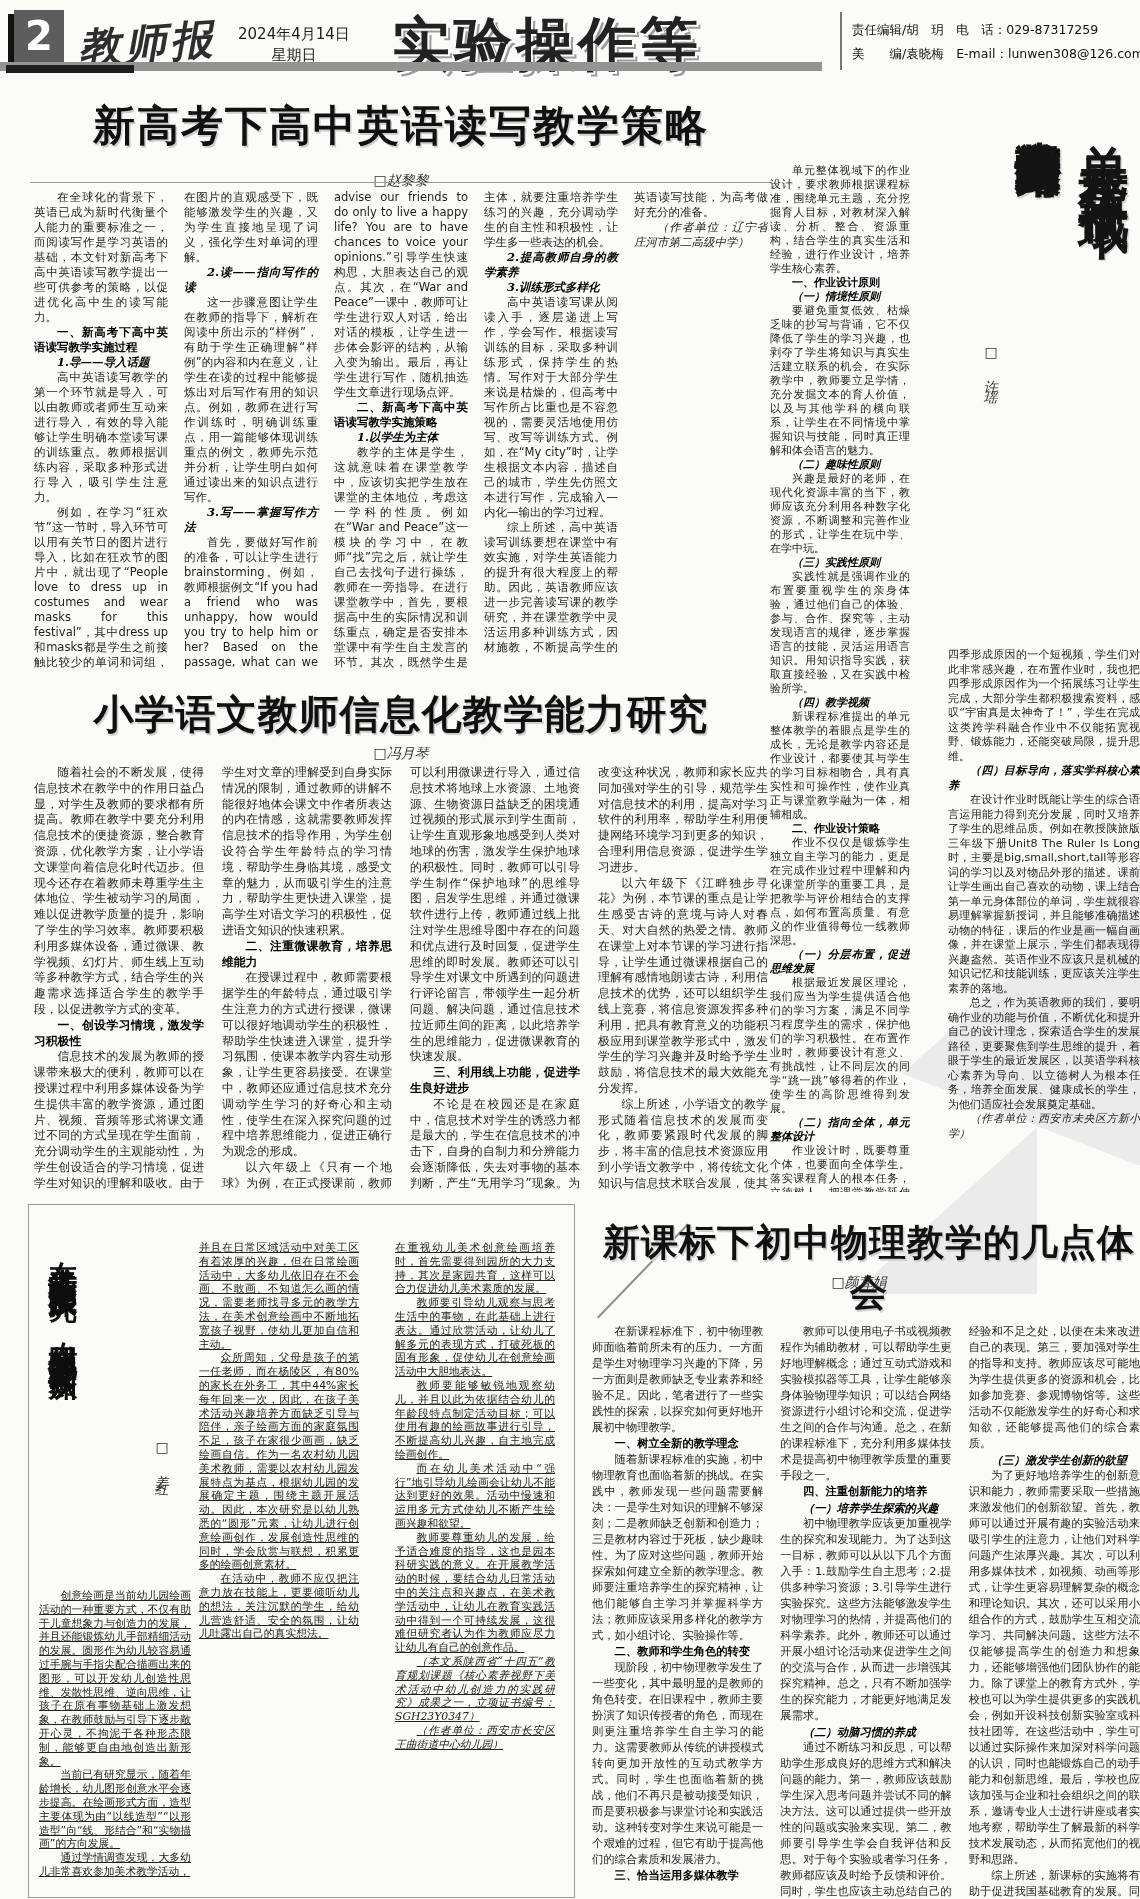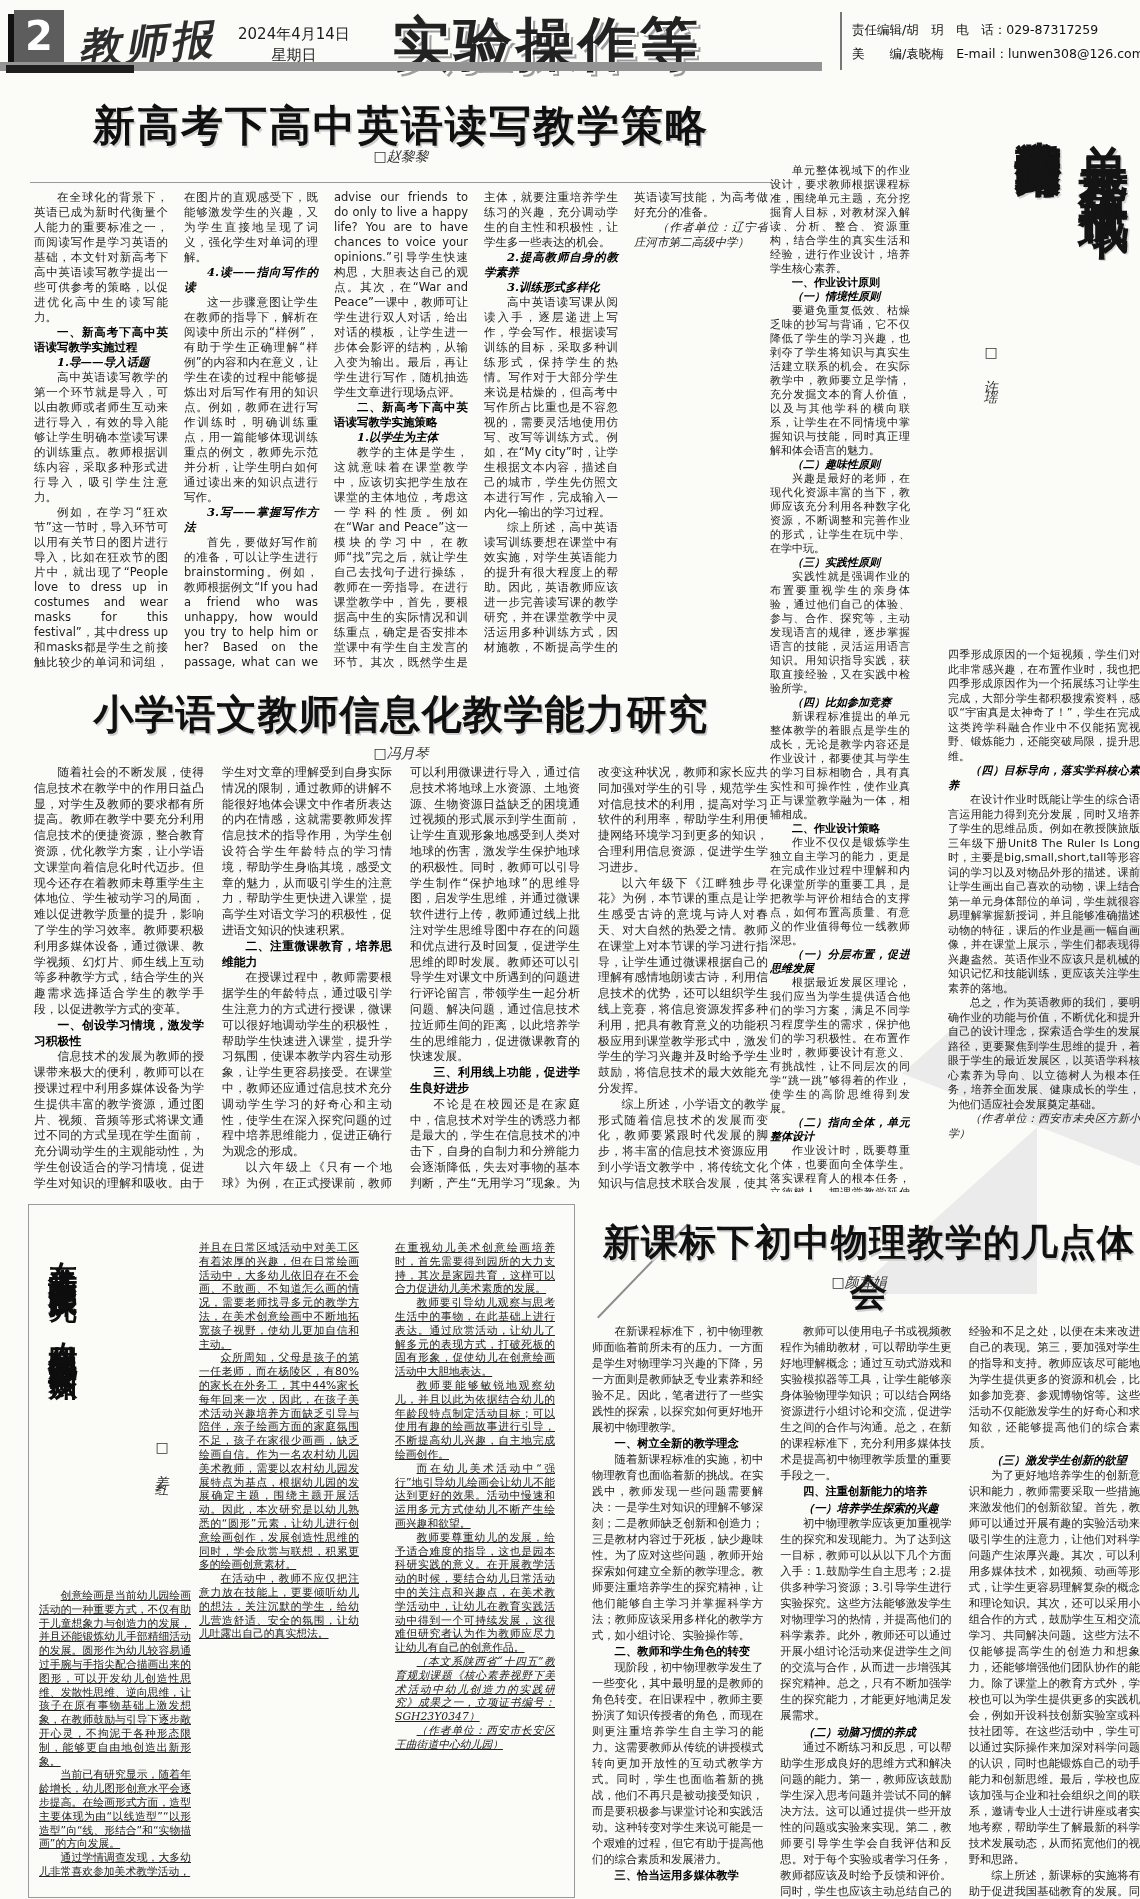--- a/index.html
+++ b/index.html
@@ -68,29 +68,29 @@
 <div class="abs bar-gray"></div>
 <div class="abs bar-dark"></div>
 <div class="abs hdr-vline"></div>
 <div class="abs editors">
   <div>责任编辑/胡　玥　电　话：029-87317259</div>
   <div>美　　编/袁晓梅　E-mail：lunwen308@126.com</div>
 </div>
 
 <div class="abs" style="left:30px;top:96px;width:742px;height:580px;">
   <div class="abs headline" style="top:2px;font-size:42px;letter-spacing:2px;">新高考下高中英语读写教学策略</div>
-  <div class="abs byline kai" style="top:52px;">□赵黎黎</div>
+  <div class="abs byline kai" style="top:76px;">□赵黎黎</div>
   <div class="abs rule" style="top:86px;left:0;width:742px;"></div>
   <div class="abs body-cols" style="top:94px;left:4px;width:734px;height:482px;column-count:5;column-gap:16px;">
       <p class="b-p">在全球化的背景下，英语已成为新时代衡量个人能力的重要标准之一，而阅读写作是学习英语的基础，本文针对新高考下高中英语读写教学提出一些可供参考的策略，以促进优化高中生的读写能力。</p>
       <div class="b-h">一、新高考下高中英语读写教学实施过程</div>
       <div class="b-h2">1.导——导入话题</div>
       <p class="b-p">高中英语读写教学的第一个环节就是导入，可以由教师或者师生互动来进行导入，有效的导入能够让学生明确本堂读写课的训练重点。教师根据训练内容，采取多种形式进行导入，吸引学生注意力。</p>
       <p class="b-p">例如，在学习“狂欢节”这一节时，导入环节可以用有关节日的图片进行导入，比如在狂欢节的图片中，就出现了“People love to dress up in costumes and wear masks for this festival”，其中dress up和masks都是学生之前接触比较少的单词和词组，在图片的直观感受下，既能够激发学生的兴趣，又为学生直接地呈现了词义，强化学生对单词的理解。</p>
-      <div class="b-h2">4.读——指向写作的读</div>
+      <div class="b-h2">2.读——指向写作的读</div>
       <p class="b-p">这一步骤意图让学生在教师的指导下，解析在阅读中所出示的“样例”，有助于学生正确理解“样例”的内容和内在意义，让学生在读的过程中能够提炼出对后写作有用的知识点。例如，教师在进行写作训练时，明确训练重点，用一篇能够体现训练重点的例文，教师先示范并分析，让学生明白如何通过读出来的知识点进行写作。</p>
       <div class="b-h2">3.写——掌握写作方法</div>
       <p class="b-p">首先，要做好写作前的准备，可以让学生进行brainstorming。例如，教师根据例文“If you had a friend who was unhappy, how would you try to help him or her? Based on the passage, what can we advise our friends to do only to live a happy life? You are to have chances to voice your opinions.”引导学生快速构思，大胆表达自己的观点。其次，在“War and Peace”一课中，教师可让学生进行双人对话，给出对话的模板，让学生进一步体会影评的结构，从输入变为输出。最后，再让学生进行写作，随机抽选学生文章进行现场点评。</p>
       <div class="b-h">二、新高考下高中英语读写教学实施策略</div>
       <div class="b-h2">1.以学生为主体</div>
       <p class="b-p">教学的主体是学生，这就意味着在课堂教学中，应该切实把学生放在课堂的主体地位，考虑这一学科的性质。例如在“War and Peace”这一模块的学习中，在教师“找”完之后，就让学生自己去找句子进行操练，教师在一旁指导。在进行课堂教学中，首先，要根据高中生的实际情况和训练重点，确定是否安排本堂课中有学生自主发言的环节。其次，既然学生是主体，就要注重培养学生练习的兴趣，充分调动学生的自主性和积极性，让学生多一些表达的机会。</p>
       <div class="b-h2">2.提高教师自身的教学素养</div>
       <div class="b-h2">3.训练形式多样化</div>
       <p class="b-p">高中英语读写课从阅读入手，逐层递进上写作，学会写作。根据读写训练的目标，采取多种训练形式，保持学生的热情。写作对于大部分学生来说是枯燥的，但高考中写作所占比重也是不容忽视的，需要灵活地使用仿写、改写等训练方式。例如，在“My city”时，让学生根据文本内容，描述自己的城市，学生先仿照文本进行写作，完成输入—内化—输出的学习过程。</p>
       <p class="b-p">综上所述，高中英语读写训练要想在课堂中有效实施，对学生英语能力的提升有很大程度上的帮助。因此，英语教师应该进一步完善读写课的教学研究，并在课堂教学中灵活运用多种训练方式，因材施教，不断提高学生的英语读写技能，为高考做好充分的准备。</p>
@@ -106,21 +106,21 @@
   <div class="abs v-byline kai" style="left:220px;top:248px;letter-spacing:9px;">□许瑶</div>
   <div class="abs colA">
       <p class="b-p">单元整体视域下的作业设计，要求教师根据课程标准，围绕单元主题，充分挖掘育人目标，对教材深入解读、分析、整合、资源重构，结合学生的真实生活和经验，进行作业设计，培养学生核心素养。</p>
       <div class="b-h">一、作业设计原则</div>
       <div class="b-h2">（一）情境性原则</div>
       <p class="b-p">要避免重复低效、枯燥乏味的抄写与背诵，它不仅降低了学生的学习兴趣，也剥夺了学生将知识与真实生活建立联系的机会。在实际教学中，教师要立足学情，充分发掘文本的育人价值，以及与其他学科的横向联系，让学生在不同情境中掌握知识与技能，同时真正理解和体会语言的魅力。</p>
       <div class="b-h2">（二）趣味性原则</div>
       <p class="b-p">兴趣是最好的老师，在现代化资源丰富的当下，教师应该充分利用各种数字化资源，不断调整和完善作业的形式，让学生在玩中学、在学中玩。</p>
       <div class="b-h2">（三）实践性原则</div>
       <p class="b-p">实践性就是强调作业的布置要重视学生的亲身体验，通过他们自己的体验、参与、合作、探究等，主动发现语言的规律，逐步掌握语言的技能，灵活运用语言知识。用知识指导实践，获取直接经验，又在实践中检验所学。</p>
-      <div class="b-h2">（四）比如参加竞赛</div>
+      <div class="b-h2">（四）教学视频</div>
       <p class="b-p">新课程标准提出的单元整体教学的着眼点是学生的成长，无论是教学内容还是作业设计，都要使其与学生的学习目标相吻合，具有真实性和可操作性，使作业真正与课堂教学融为一体，相辅相成。</p>
       <div class="b-h">二、作业设计策略</div>
       <p class="b-p">作业不仅仅是锻炼学生独立自主学习的能力，更是在完成作业过程中理解和内化课堂所学的重要工具，是把教学与评价相结合的支撑点，如何布置高质量、有意义的作业值得每位一线教师深思。</p>
       <div class="b-h2">（一）分层布置，促进思维发展</div>
       <p class="b-p">根据最近发展区理论，我们应当为学生提供适合他们的学习方案，满足不同学习程度学生的需求，保护他们的学习积极性。在布置作业时，教师要设计有意义、有挑战性，让不同层次的同学“跳一跳”够得着的作业，使学生的高阶思维得到发展。</p>
       <div class="b-h2">（二）指向全体，单元整体设计</div>
       <p class="b-p">作业设计时，既要尊重个体，也要面向全体学生。落实课程育人的根本任务，立德树人，把课堂教学延伸到课外，就要求我们教师有整体的目标和内容，联系学生生活实际，让学生真切体会到所学语言的意义，学以致用。</p>
     </div>
   <div class="abs colB">
       <p class="b-pc">四季形成原因的一个短视频，学生们对此非常感兴趣，在布置作业时，我也把四季形成原因作为一个拓展练习让学生完成，大部分学生都积极搜索资料，感叹“宇宙真是太神奇了！”，学生在完成这类跨学科融合作业中不仅能拓宽视野、锻炼能力，还能突破局限，提升思维。</p>

